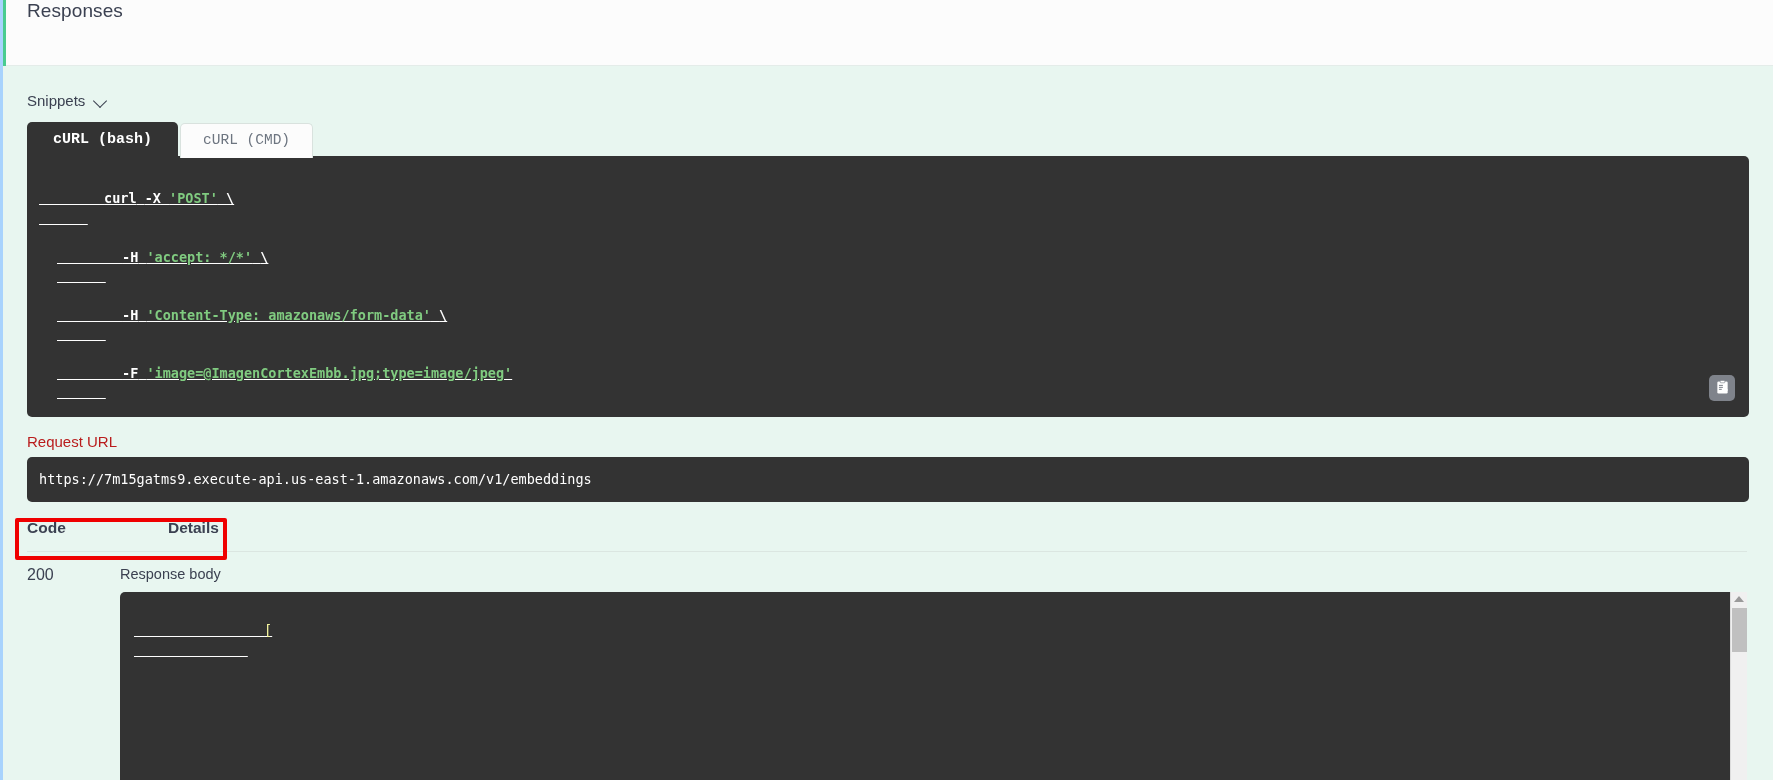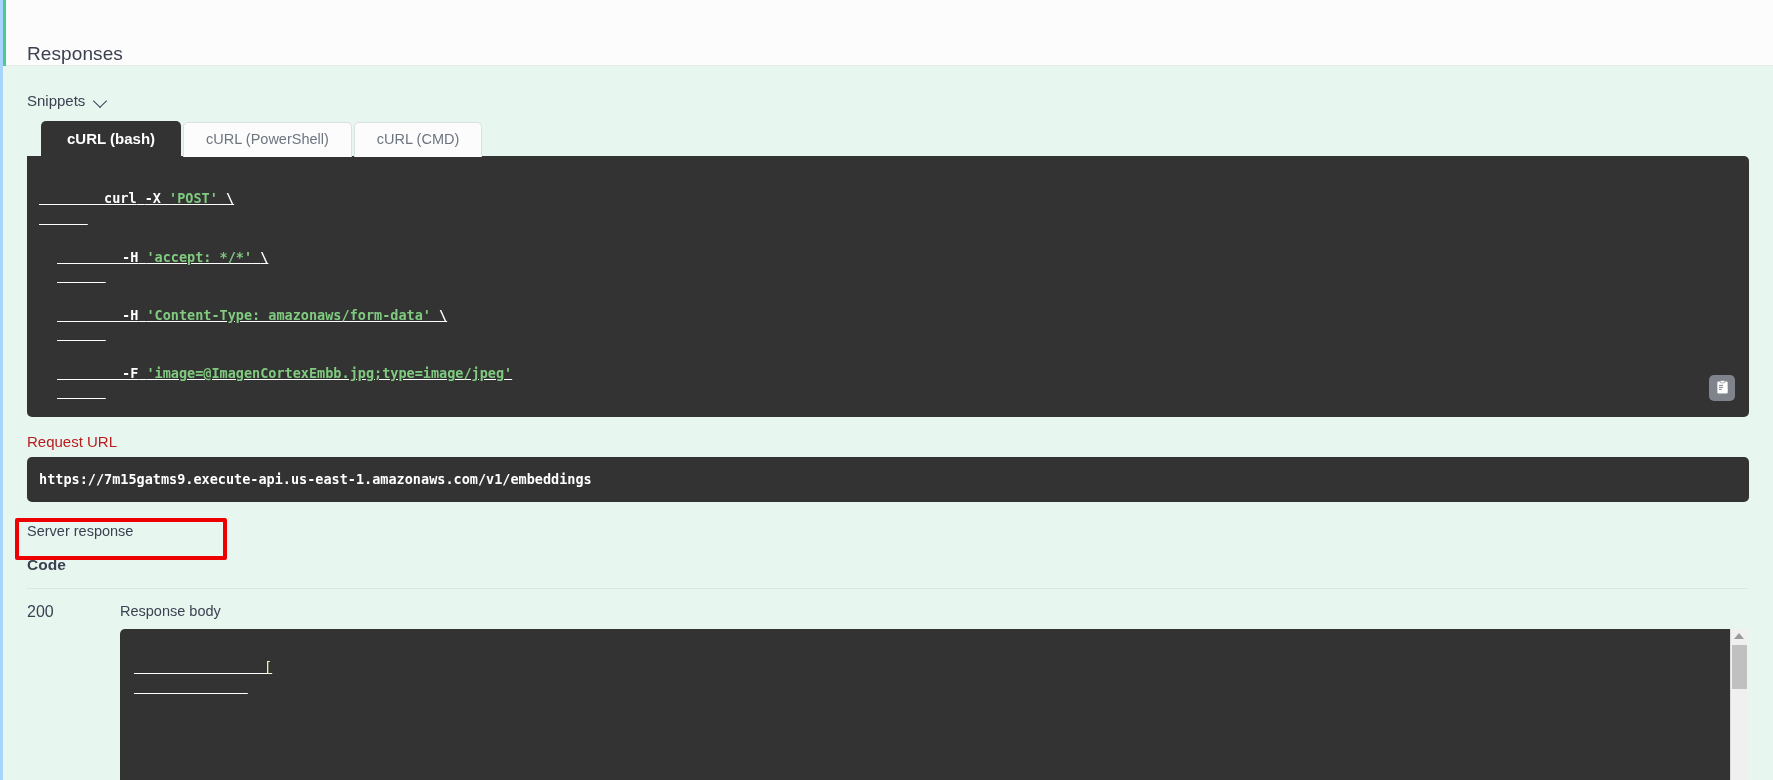--- a/index.html
+++ b/index.html
@@ -27,21 +27,21 @@
     content:"";
     position:absolute; left:0; top:0; bottom:0; width:3px;
     background:#49cc90;
   }
 
   
   .panel-header {
     height: 66px;
     background: #fcfcfc;
     display: flex;
-    align-items: flex-end;
+    align-items: flex-start;
     padding-left: 24px;
     border-bottom: 1px solid #e4ece9;
   }
   .panel-header .title {
     font-size: 19px;
     color: #3b4151;
     letter-spacing: .1px;
   }
 
   
@@ -78,26 +78,26 @@
     left: 1px; top: 2px;
     width: 9px; height: 9px;
     border-right: 1.6px solid #3b4151;
     border-bottom: 1.6px solid #3b4151;
     transform: rotate(45deg);
   }
 
   
   .tabs {
     display: flex;
-    align-items: flex-end;
+    align-items: center;
     margin-top: 8px;
-    margin-left: 14px;
     height: 34px;
     position: relative;
     z-index: 3;
+    font-family: Liberation Mono, monospace;
   }
   .tab {
     font-size: 14.5px;
     padding: 8px 22px 9px 22px;
     border-radius: 5px 5px 0 0;
     line-height: 17px;
     cursor: pointer;
     white-space: nowrap;
     user-select: none;
   }
@@ -157,21 +157,21 @@
     font-size: 15px;
     color: #b91c1c;
     margin-top: 16px;
     margin-bottom: 7px;
   }
   .code-block.url {
     min-height: 44px;
     padding: 13px 16px 13px 12px;
     font-weight: bold;
   }
-  .url-text { color: #ffffff; font-weight: bold; white-space: pre; }
+  .url-text { color: #ffffff; font-weight: normal; white-space: pre; }
 
   
   .server-response-label {
     font-size: 14.5px;
     color: #3b4151;
     margin-top: 21px;
   }
   .resp-table {
     margin-top: 17px;
     width: calc(100% - 2px);
@@ -273,23 +273,20 @@
   <div class="panel-body">
 
     <div class="snippets-row">
       <span class="label">Snippets</span>
       <span class="chev"></span>
     </div>
 
     <div class="tabs">
       <div class="tab active">
         <span>cURL (bash)</span>
-      </div>
-      <div class="tab inactive">
-        <span>cURL (PowerShell)</span>
       </div>
       <div class="tab inactive">
         <span>cURL (CMD)</span>
       </div>
     </div>
 
     <div class="code-block curl">
       <div class="code-line">
         <span class="tok-cmd">curl</span><span class="tok-bs"> </span><span class="tok-flag">-X</span><span class="tok-bs"> </span><span class="tok-str">'POST'</span><span class="tok-bs"> </span><span class="tok-bs">\</span>
       </div>
@@ -313,25 +310,25 @@
           <path d="M9.4 10.6 h3.1 M11.3 9.2 l1.6 1.4 l-1.6 1.4" stroke="#ffffff" stroke-width="1.5" fill="none" stroke-linecap="round" stroke-linejoin="round"></path>
         </svg>
       </div>
     </div>
 
     <div class="section-label">Request URL</div>
     <div class="code-block url">
       <span class="url-text">https://7m15gatms9.execute-api.us-east-1.amazonaws.com/v1/embeddings</span>
     </div>
 
-    <div class="server-response-label">Server response</div>
 
     <div class="resp-table">
       <div class="resp-head">
         <div class="col-code">Code</div>
+        <div class="col-details">Details</div>
       </div>
 
       <div class="resp-row">
         <div class="code-val">200</div>
         <div class="details-val">
           <span class="body-label">Response body</span>
 
           <div class="resp-body-wrap">
             <div class="code-block respbody">
               <div class="code-line">

